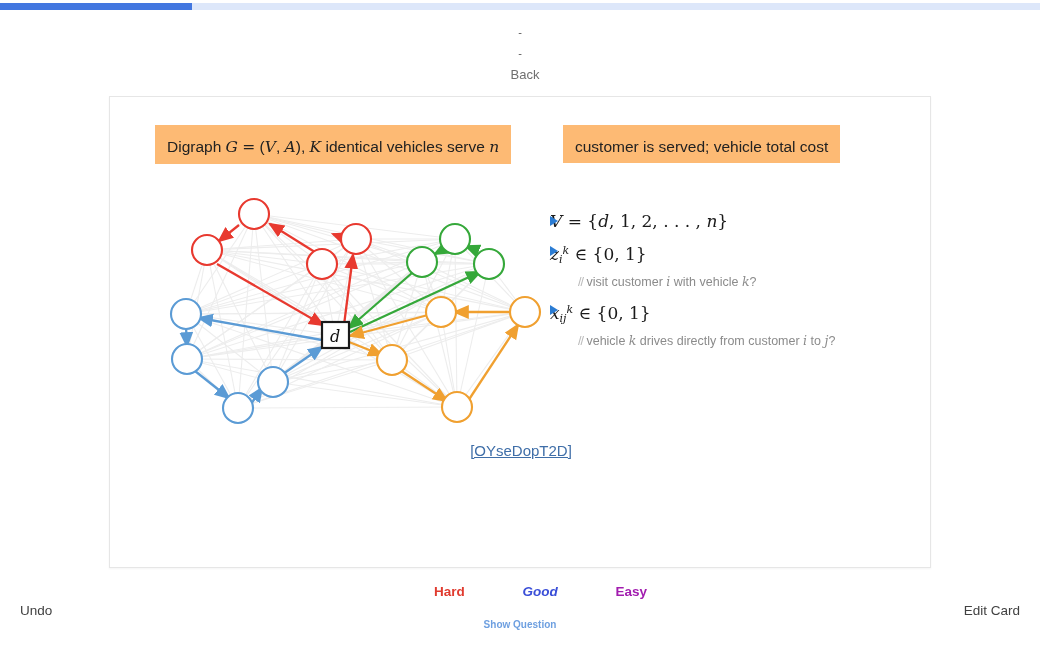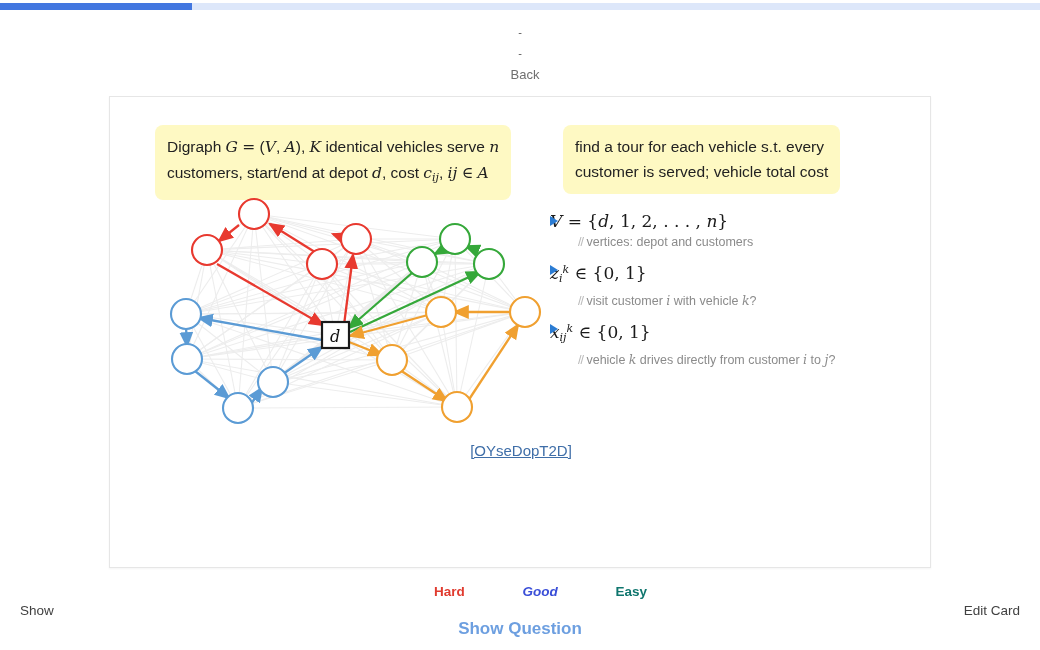--- a/index.html
+++ b/index.html
@@ -48,23 +48,23 @@
     box-shadow: 0 1px 2px rgba(0,0,0,0.045);
   }
 
   
   .boxes-row {
     position: absolute; left: 45px; top: 28px;
     width: 740px; height: 60px;
   }
   .stbox {
     position: absolute; top: 0;
-    background: #fef9c3;
-    border-radius: 8px;
-    padding: 9px 12px 10px 12px;
+    background: #fdba74;
+    border-radius: 0;
+    padding: 9px 12px 4px 12px;
     color: #222;
     font-size: 15.5px;
     line-height: 25px;
     white-space: nowrap;
   }
   .stbox-left { left: 0; }
   .stbox-right { left: 408px; }
   .ln { display: block; }
   .mth { font-family: "DejaVu Serif", serif; font-style: italic; font-size: 15.5px; }
   .mthup { font-family: "DejaVu Serif", serif; font-style: italic; font-size: 15.5px; }
@@ -124,26 +124,26 @@
     position: absolute; left: 0; top: 0; width: 1040px;
     text-align: center;
     font-size: 13.5px;
     font-weight: bold;
   }
   .ease {
     display: inline-block; margin: 0 27px; cursor: pointer;
   }
   .ease-hard { color: #e03b2f; padding-left: 41px; }
   .ease-good { color: #3b4fd8; font-style: italic; }
-  .ease-easy { color: #0f766e; }
+  .ease-easy { color: #a21caf; }
   .showq {
     position: absolute; left: 0; top: 35px; width: 1040px;
     text-align: center;
     color: #6d9fe0;
-    font-size: 17px;
+    font-size: 10px;
     font-weight: bold;
     cursor: pointer;
   }
   .undo {
     position: absolute; left: 20px; top: 19px;
     color: #414141; font-size: 13.5px; cursor: pointer;
   }
   .editcard {
     position: absolute; right: 20px; top: 19px;
     color: #414141; font-size: 13.5px; cursor: pointer;
@@ -163,25 +163,23 @@
     <div class="deck-line">-</div>
     <div class="back-label">Back</div>
   </div>
 
   <div class="card">
 
     <div class="boxes-row">
 
       <div class="stbox stbox-left">
         <span class="ln">Digraph <span class="mthup">G</span> <span class="mroman">=</span> (<span class="mthup">V</span>, <span class="mthup">A</span>), <span class="mthup">K</span> identical vehicles serve <span class="mth">n</span></span>
-        <span class="ln">customers, start/end at depot <span class="mth">d</span>, cost <span class="mth">c</span><span class="sub">ij</span>, <span class="mth">ij</span> <span class="mroman">∈</span> <span class="mthup">A</span></span>
       </div>
 
       <div class="stbox stbox-right">
-        <span class="ln">find a tour for each vehicle s.t. every</span>
         <span class="ln">customer is served; vehicle total cost</span>
       </div>
 
     </div>
 
     <div class="diagram">
       <svg width="392" height="240" viewBox="0 0 392 240" xmlns="http://www.w3.org/2000/svg">
         <defs>
           <marker id="ahRed" markerWidth="7" markerHeight="7" refX="6" refY="3" orient="auto">
             <path d="M0,0 L7,3 L0,6 z" fill="#e8392f"></path>
@@ -379,23 +377,20 @@
       </svg>
     </div>
 
     <div class="deflist">
 
       <div class="defitem">
         <span class="bullet"></span>
         <div class="defmain">
           <span style="font-style:italic">V</span> <span style="font-style:normal">=</span> <span style="font-style:normal">{</span><span style="font-style:italic">d</span><span style="font-style:normal">,</span> <span style="font-style:normal">1,</span> <span style="font-style:normal">2,</span> <span style="font-style:normal">. . . ,</span> <span style="font-style:italic">n</span><span style="font-style:normal">}</span>
         </div>
-        <div class="defcomment">
-          <span class="slashes">//</span> vertices: depot and customers
-        </div>
       </div>
 
       <div class="defitem">
         <span class="bullet"></span>
         <div class="defmain">
           <span style="font-style:italic">z</span><span class="sub">i</span><span class="sup">k</span> <span style="font-style:normal">∈</span> <span style="font-style:normal">{0, 1}</span>
         </div>
         <div class="defcomment">
           <span class="slashes">//</span> visit customer <span class="cm">i</span> with vehicle <span class="cm">k</span>?
         </div>
@@ -411,21 +406,21 @@
         </div>
       </div>
 
     </div>
 
     <div class="hashlink">[OYseDopT2D]</div>
 
   </div>
 
   <div class="btm">
-    <div class="undo">Show</div>
+    <div class="undo">Undo</div>
     <div class="ease-row">
       <span class="ease ease-hard">Hard</span>
       <span class="ease ease-good">Good</span>
       <span class="ease ease-easy">Easy</span>
     </div>
     <div class="showq">Show Question</div>
     <div class="editcard">Edit Card</div>
   </div>
 
 </div>

